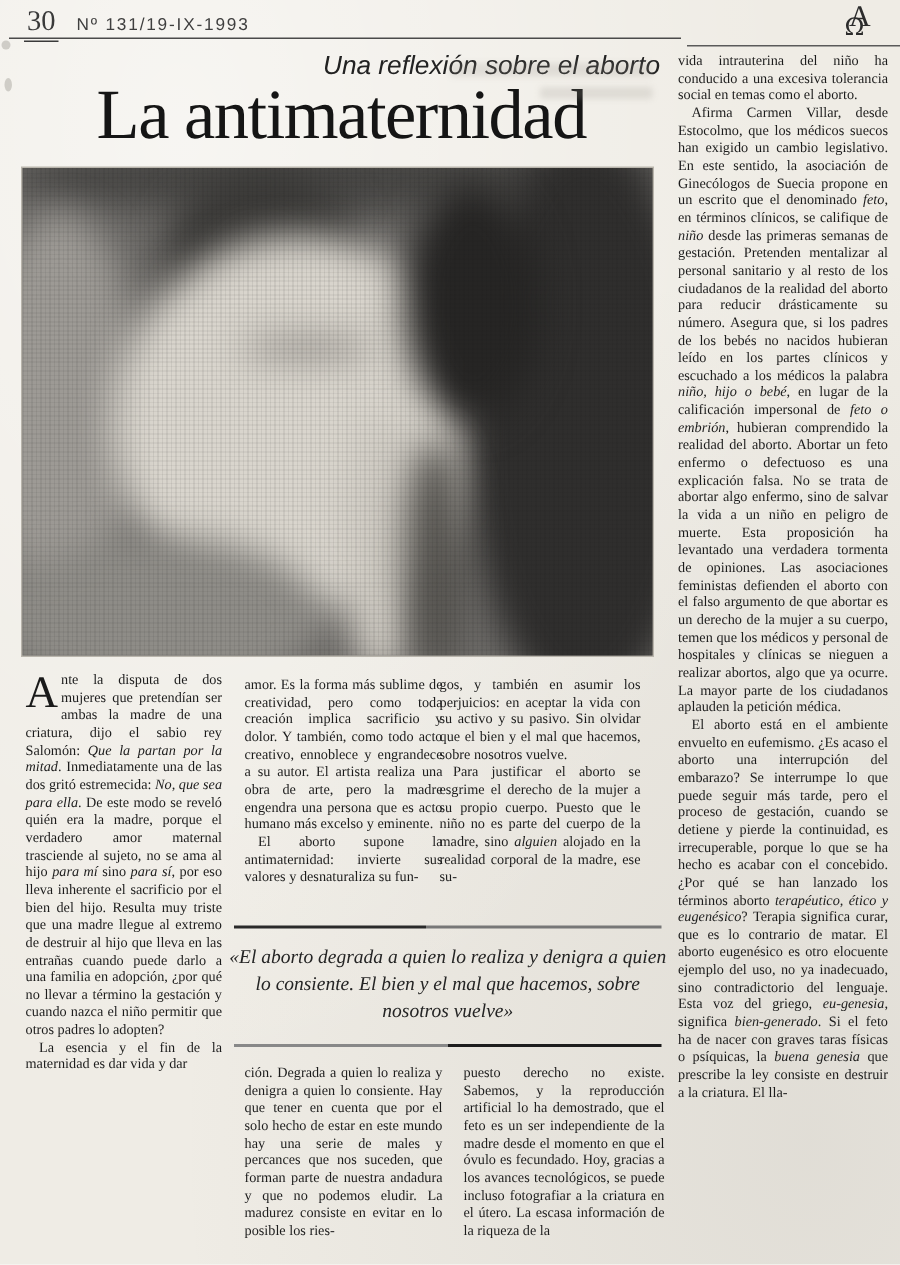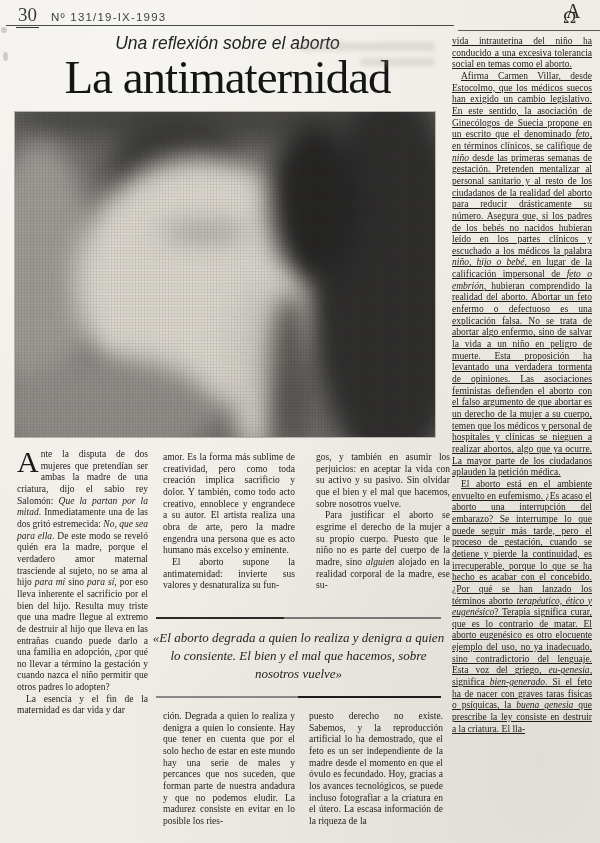--- a/index.html
+++ b/index.html
@@ -17,21 +17,21 @@
   .hdr-left { position:absolute; left:16px; top:4px; display:flex; align-items:baseline; gap:12px; }
   .pagenum { font-size:19px; color:#3a3a3a; border-bottom:1px solid #3a3a3a; padding:0 2px 1px; font-family:"Liberation Serif",serif; }
   .issue { font-size:11.5px; letter-spacing:1.2px; color:#3f3f3f; font-family:"Liberation Sans",sans-serif; }
   .hdr-rule { position:absolute; left:6px; top:25px; width:448px; height:1.4px; background:#4a4a4a; }
   .hdr-rule2 { position:absolute; left:458px; top:30px; width:142px; height:1.2px; background:#5a5a5a; }
   .section-name { position:absolute; right:48px; top:0; font-family:"DejaVu Serif",serif; font-style:italic; font-size:21px; letter-spacing:3px; color:#4d4d4d; }
   .logo { position:absolute; right:14px; top:2px; width:26px; height:26px; }
   .logo .a { position:absolute; left:6px; top:-2px; font-family:"Liberation Serif",serif; font-size:20px; color:#2c2c2c; }
   .logo .o { position:absolute; left:3px; top:6px; font-family:"DejaVu Serif",serif; font-size:16px; color:#2c2c2c; }
   
-  .kicker { position:absolute; left:15px; top:33px; width:425px; text-align:center;
+  .kicker { position:absolute; left:15px; top:33px; width:425px; text-align:right;
     font-family:"Liberation Sans",sans-serif; font-style:italic; font-size:17.5px; color:#222; }
   .title { position:absolute; left:15px; top:50px; width:425px; text-align:center;
     font-family:"Liberation Serif",serif; font-size:47px; font-weight:500; letter-spacing:-1px; color:#151515; }
   .ghost { position:absolute; background:#9a968e; opacity:.22; filter:blur(2px); border-radius:2px; }
   .g1 { left:300px; top:42px; width:135px; height:9px; }
   .g2 { left:360px; top:58px; width:75px; height:8px; }
   
   .photo { position:absolute; left:15px; top:112px; width:420px; height:325px; overflow:hidden;
     background:#6e6c69; box-shadow:0 0 0 1px #b9b5ac; }
   .photo .blob { position:absolute; filter:blur(12px); border-radius:50%; }
@@ -50,24 +50,24 @@
       repeating-linear-gradient(90deg, rgba(20,20,20,.07) 0 1px, transparent 1px 3px),
       repeating-linear-gradient(0deg, rgba(20,20,20,.05) 0 1px, transparent 1px 3px); }
   
   .col { position:absolute; font-size:9.5px; line-height:11.65px; text-align:justify; color:#1c1c1c; }
   .col p { text-indent:9px; }
   .col p.cont { text-indent:0; }
   .col i { font-style:italic; }
   .dropcap { float:left; font-size:30px; line-height:24px; padding:1px 2px 0 0; font-family:"Liberation Serif",serif; color:#1a1a1a; }
   .c1 { left:17px;  top:449px; width:131px; height:394px; }
   .c2a{ left:163px; top:452px; width:132px; height:162px; }
-  .c3a{ left:316px; top:452px; width:134px; height:162px; }
+  .c3a{ left:293px; top:452px; width:134px; height:162px; }
   .c2b{ left:163px; top:711px; width:132px; height:132px; }
   .c3b{ left:309px; top:711px; width:134px; height:132px; }
-  .c4 { left:452px; top:36px;  width:140px; height:806px;text-decoration:underline; }
+  .c4 { left:452px; top:36px;  width:140px; height:806px; }
   
   .pullquote { position:absolute; left:152px; top:617px; width:293px; height:81px; }
   .pq-rule-top { position:absolute; left:4px; top:0; width:285px; height:2px;
     background:linear-gradient(90deg,#2a2a2a 0 45%, #777 45%); }
   .pq-rule-bot { position:absolute; left:4px; bottom:0; width:285px; height:2.4px;
     background:linear-gradient(90deg,#888 0 50%, #1d1d1d 50%); }
   .pq-text { position:absolute; left:0; top:12px; width:100%; text-align:center;
     font-family:Liberation Serif, serif; font-style:italic; font-size:13px; line-height:18px; color:#242424; }
   
   .speck { position:absolute; background:#8a877f; opacity:.35; border-radius:50%; }

